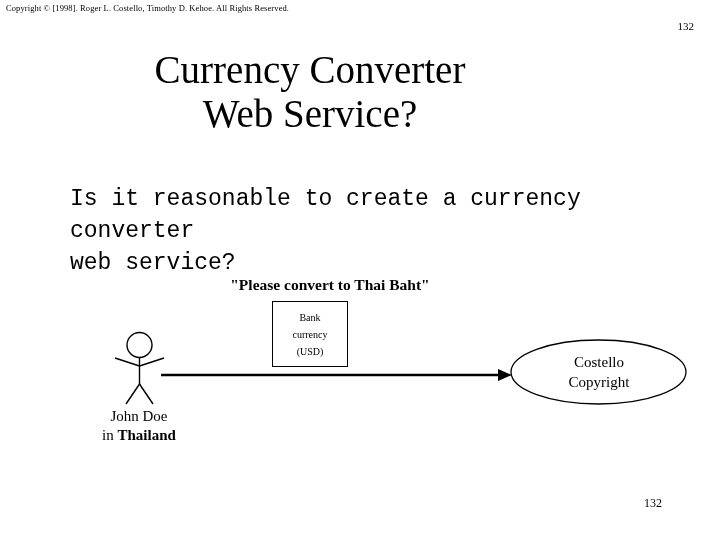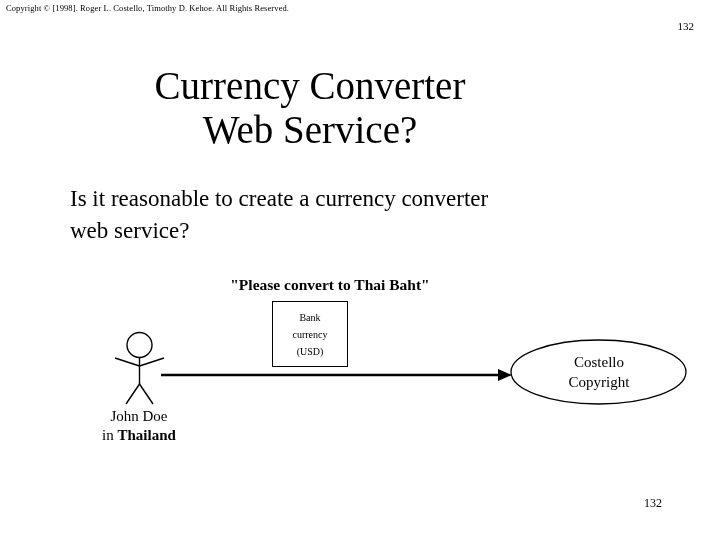--- a/index.html
+++ b/index.html
@@ -44,32 +44,32 @@
   
   .slide-title {
     position: absolute;
     left: 0;
     top: 48px;
     width: 620px;
     text-align: center;
     font-size: 39px;
     line-height: 44px;
     font-weight: normal;
-    margin-top: 16px;
   }
   .slide-title .tline { display: block; }
 
   
   .body-text {
     position: absolute;
     left: 70px;
     top: 183px;
     width: 560px;
     font-size: 23px;
     line-height: 32px;
+    font-family: Liberation Mono, monospace;
   }
   .body-text .bline { display: block; }
 
   
   .diagram {
     position: absolute;
     left: 0;
     top: 0;
     width: 720px;
     height: 540px;

